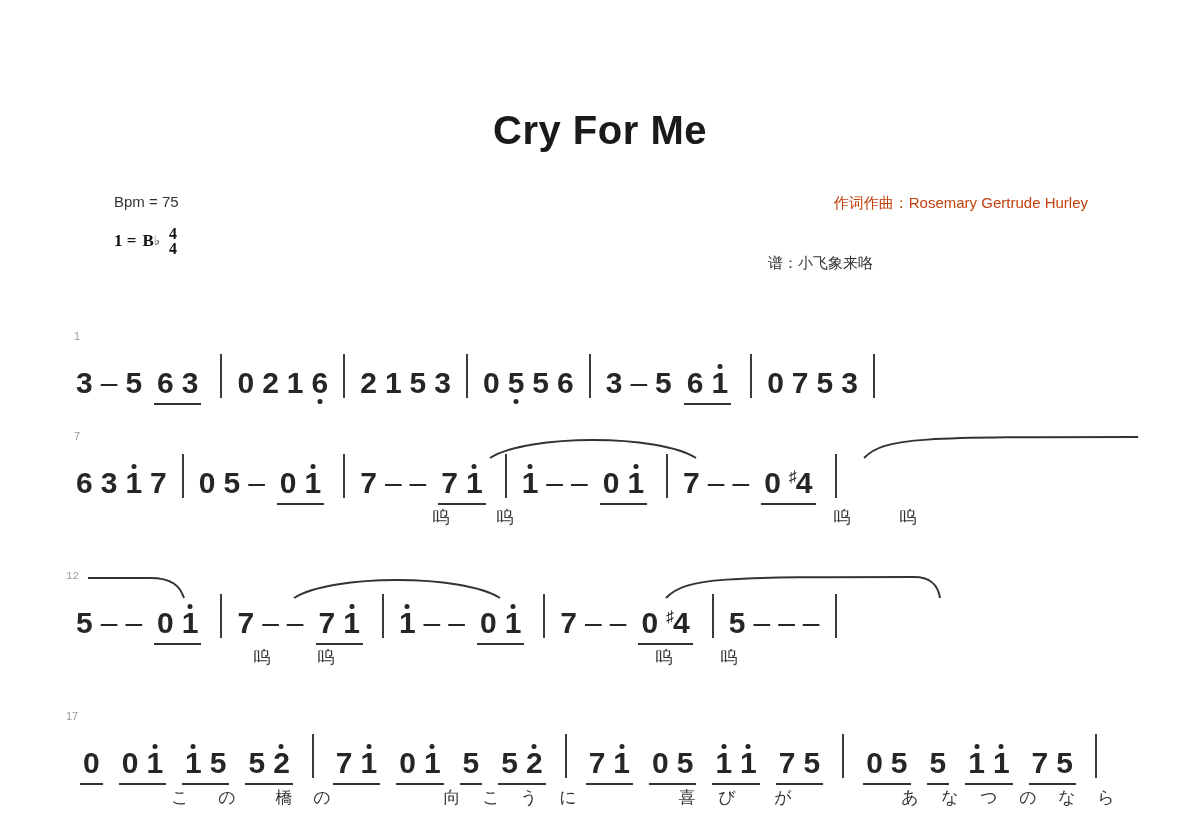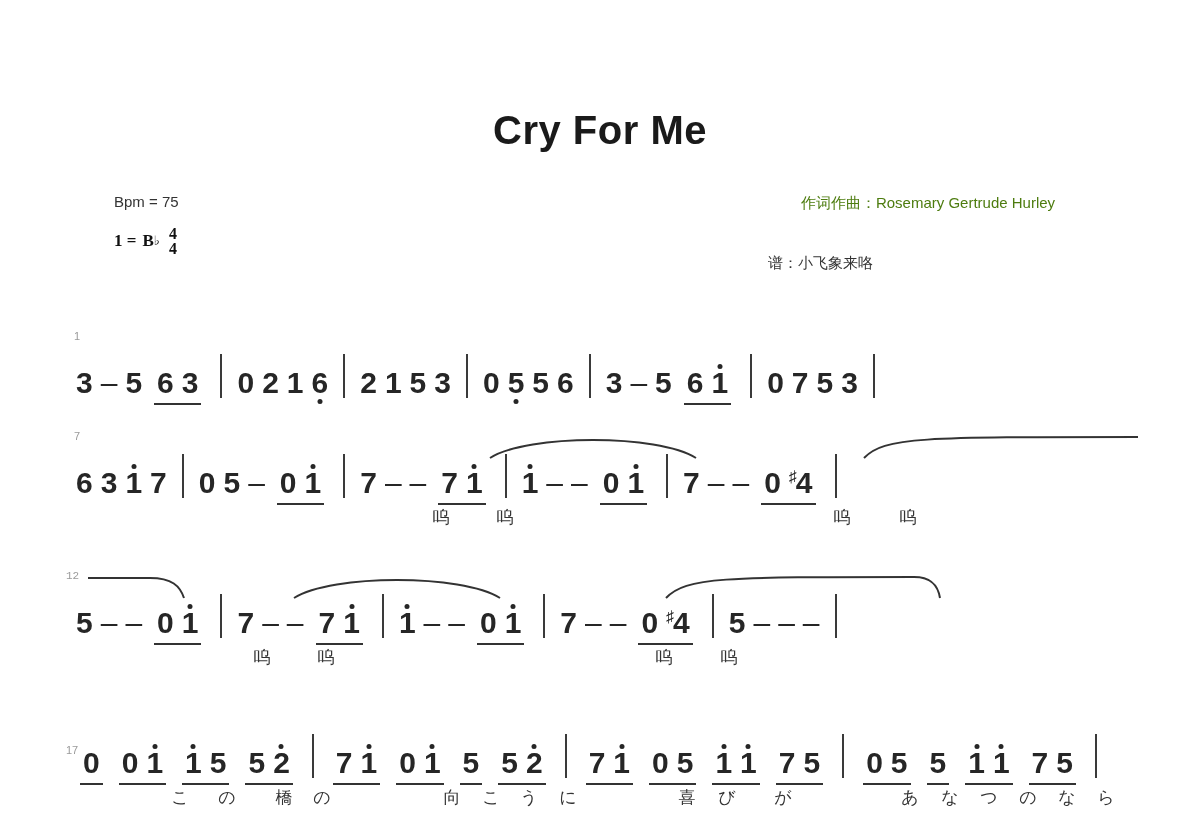--- a/index.html
+++ b/index.html
@@ -74,23 +74,23 @@
     font-size: 16px;
     font-weight: bold;
   }
   .timesig .num { display: block; }
   .timesig .den { display: block; }
   .meta-right {
     position: absolute;
     right: 112px;
     top: 193px;
     width: 320px;
-    text-align: center;
+    text-align: right;
     font-size: 15px;
-    color: #4d7c0f;
+    color: #c2410c;
     line-height: 1.35;
   }
   .meta-arr {
     position: absolute;
     right: 112px;
     top: 254px;
     width: 320px;
     text-align: left;
     font-size: 15px;
     color: #333;
@@ -452,21 +452,21 @@
 
     <div class="lyrics-row">
       <span class="lyric" style="left:190px;">呜</span>
       <span class="lyric" style="left:254px;">呜</span>
       <span class="lyric" style="left:592px;">呜</span>
       <span class="lyric" style="left:657px;">呜</span>
     </div>
   </div>
 
   <div class="staff" id="staff-3" style="top:710px;">
-    <span class="measure-num" style="left:66px;margin-top:34px;">17</span>
+    <span class="measure-num" style="left:66px;">17</span>
 
     <div class="notes-row">
 
       <div class="measure">
         <span class="grp beamed">
           <span class="note">0</span>
         </span>
         <span class="grp beamed">
           <span class="note">0</span>
           <span class="note oct-hi">1</span>

